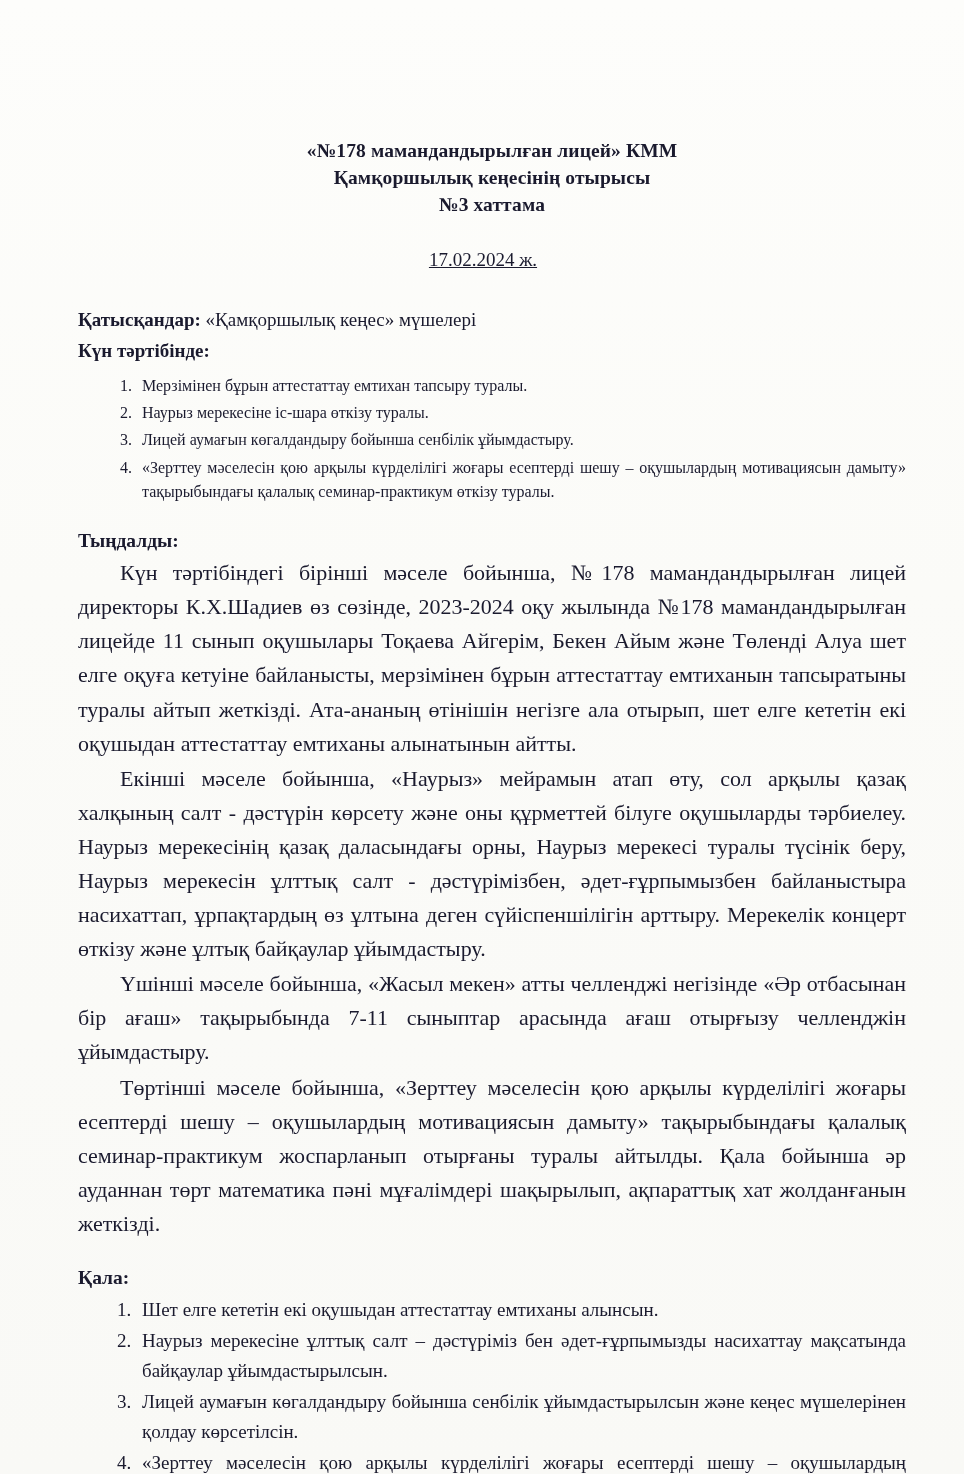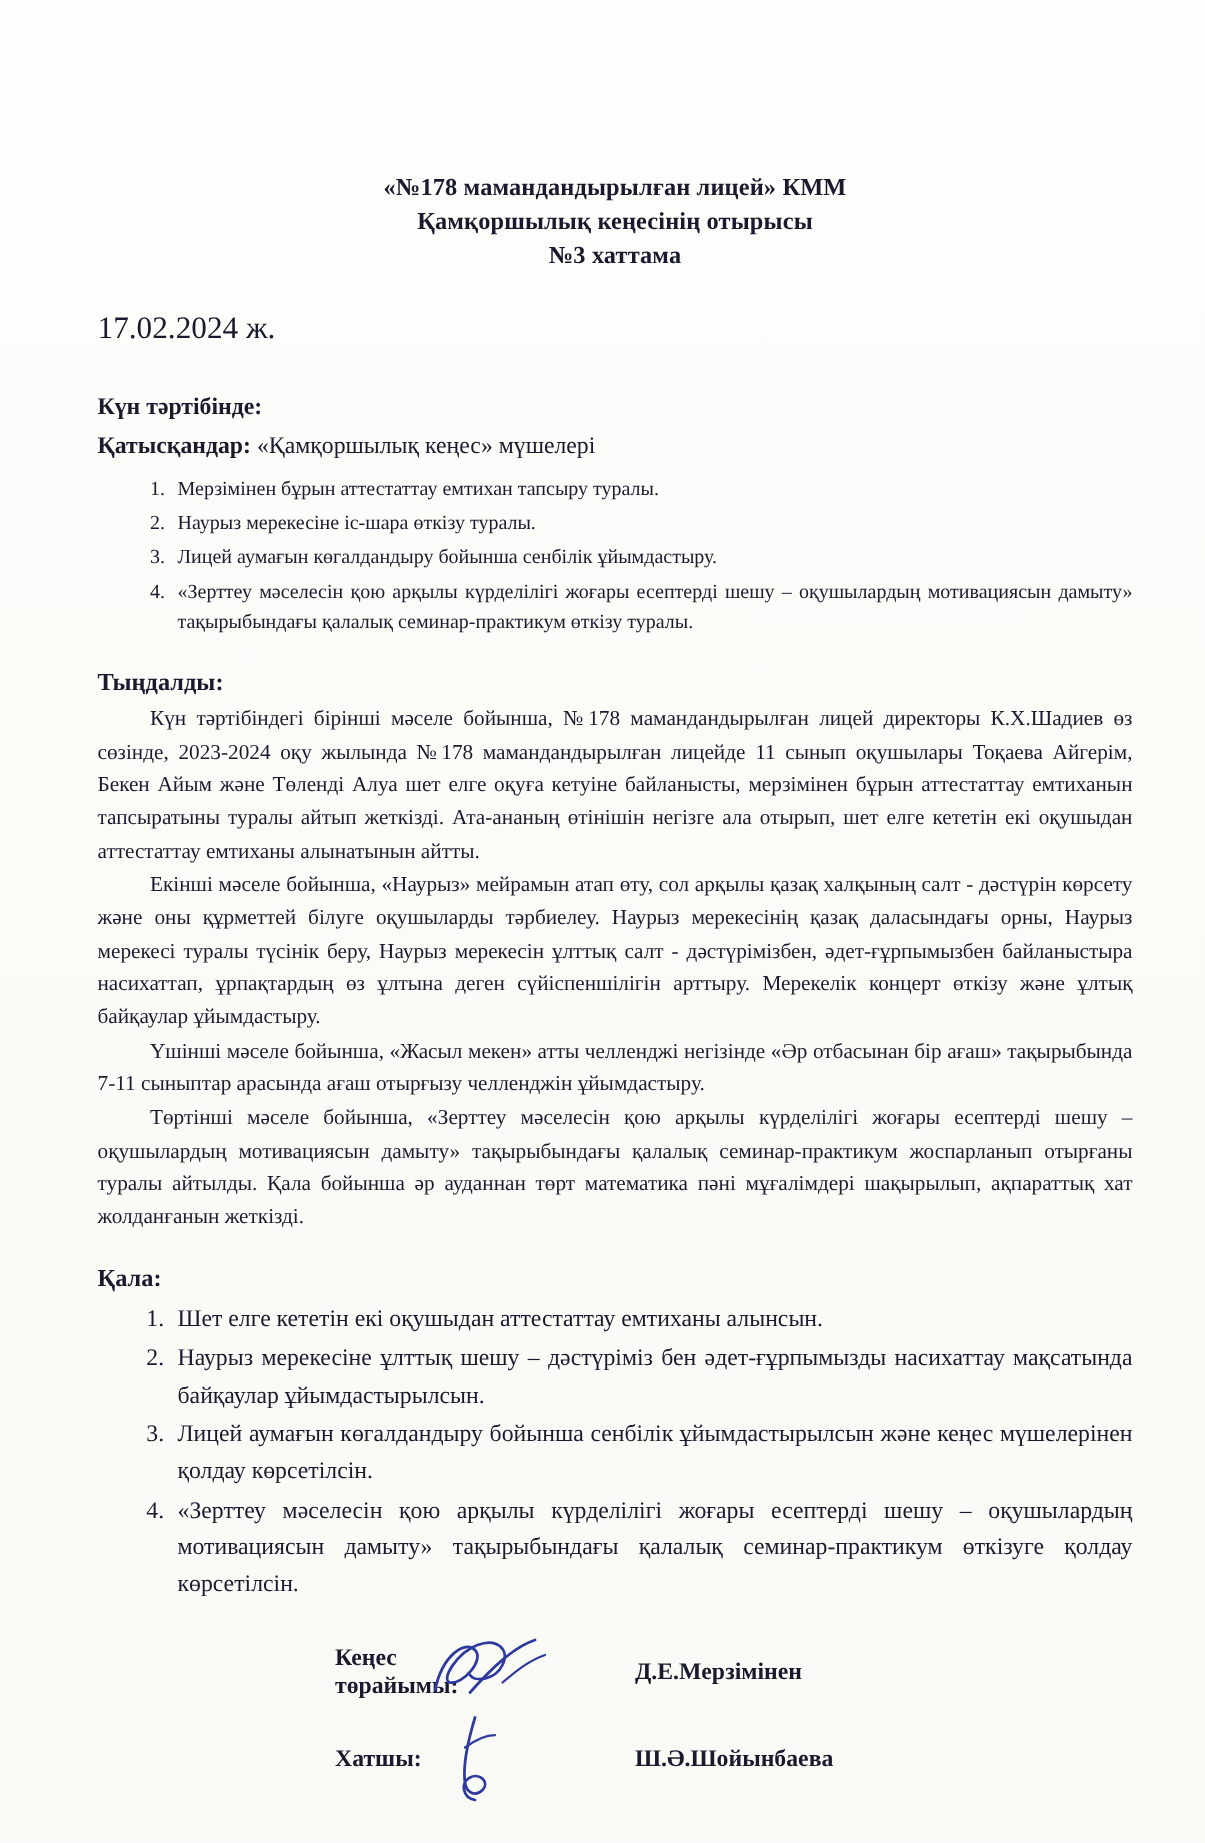--- a/index.html
+++ b/index.html
@@ -38,24 +38,25 @@
     text-align: center;
     padding-top: 138px;
     line-height: 1.38;
   }
   .title-block div {
     font-weight: bold;
     font-size: 19.5px;
     letter-spacing: 0.1px;
   }
   .date-line {
-    text-align: left;
+    text-align: center;
     margin-top: 30px;
     padding-right: 18px;
-    font-size: 25px;
+    font-size: 19px;
+    text-decoration: underline;
   }
   .meta {
     margin-top: 34px;
     font-size: 19px;
     line-height: 1.55;
   }
   .meta .lbl {
     font-weight: bold;
   }
   .meta-row {
@@ -72,21 +73,21 @@
     text-align: justify;
     padding-left: 6px;
   }
   .section-head {
     font-weight: bold;
     font-size: 19.5px;
     margin-top: 26px;
     margin-bottom: 4px;
   }
   p.body-par {
-    font-size: 17px;
+    font-size: 22px;
     line-height: 1.55;
     text-align: justify;
     text-indent: 42px;
     margin: 0 0 1px 0;
     hyphens: auto;
   }
   ol.decisions {
     margin: 6px 0 0 0;
     padding-left: 58px;
     font-size: 19px;
@@ -143,25 +144,25 @@
     <div class="title-block">
       <div>«№178 мамандандырылған лицей» КММ</div>
       <div>Қамқоршылық кеңесінің отырысы</div>
       <div>№3 хаттама</div>
     </div>
 
     <div class="date-line">17.02.2024 ж.</div>
 
     <div class="meta">
       <div class="meta-row">
-        <span class="lbl">Күн тәртібінде:</span>
-      </div>
-      <div class="meta-row">
         <span class="lbl">Қатысқандар:</span>
         <span>«Қамқоршылық кеңес» мүшелері</span>
+      </div>
+      <div class="meta-row">
+        <span class="lbl">Күн тәртібінде:</span>
       </div>
     </div>
 
     <ol class="agenda">
       <li>Мерзімінен бұрын аттестаттау емтихан тапсыру туралы.</li>
       <li>Наурыз мерекесіне іс-шара өткізу туралы.</li>
       <li>Лицей  аумағын көгалдандыру бойынша  сенбілік ұйымдастыру.</li>
       <li>«Зерттеу мәселесін қою арқылы күрделілігі жоғары есептерді шешу – оқушылардың мотивациясын дамыту» тақырыбындағы қалалық семинар-практикум өткізу туралы.</li>
     </ol>
 
@@ -169,21 +170,21 @@
 
     <p class="body-par">Күн тәртібіндегі бірінші мәселе бойынша, №178 мамандандырылған лицей директоры К.Х.Шадиев өз сөзінде, 2023-2024  оқу жылында №178 мамандандырылған лицейде   11 сынып оқушылары Тоқаева Айгерім, Бекен Айым және Төленді Алуа шет елге оқуға кетуіне байланысты,  мерзімінен бұрын аттестаттау емтиханын тапсыратыны туралы айтып жеткізді. Ата-ананың өтінішін негізге ала отырып, шет елге кететін екі оқушыдан аттестаттау емтиханы алынатынын айтты.</p>
     <p class="body-par">Екінші мәселе бойынша, «Наурыз» мейрамын атап  өту, сол арқылы қазақ халқының салт - дәстүрін көрсету және оны құрметтей білуге оқушыларды тәрбиелеу.  Наурыз мерекесінің қазақ даласындағы орны, Наурыз мерекесі туралы түсінік беру, Наурыз мерекесін ұлттық салт - дәстүрімізбен, әдет-ғұрпымызбен байланыстыра насихаттап, ұрпақтардың өз ұлтына деген сүйіспеншілігін арттыру. Мерекелік концерт өткізу және ұлтық байқаулар ұйымдастыру.</p>
     <p class="body-par">Үшінші мәселе бойынша, «Жасыл мекен» атты челленджі негізінде «Әр отбасынан бір ағаш» тақырыбында 7-11 сыныптар арасында ағаш отырғызу челленджін ұйымдастыру.</p>
     <p class="body-par">Төртінші мәселе бойынша, «Зерттеу мәселесін қою арқылы күрделілігі жоғары есептерді шешу – оқушылардың мотивациясын дамыту» тақырыбындағы қалалық семинар-практикум жоспарланып отырғаны туралы айтылды. Қала бойынша әр ауданнан төрт математика пәні мұғалімдері шақырылып, ақпараттық хат жолданғанын жеткізді.</p>
 
     <div class="section-head">Қала:</div>
 
     <ol class="decisions">
       <li>Шет елге кететін екі оқушыдан аттестаттау емтиханы алынсын.</li>
-      <li>Наурыз мерекесіне ұлттық шешу – дәстүріміз бен әдет-ғұрпымызды насихаттау мақсатында  байқаулар ұйымдастырылсын.</li>
+      <li>Наурыз мерекесіне ұлттық салт – дәстүріміз бен әдет-ғұрпымызды насихаттау мақсатында  байқаулар ұйымдастырылсын.</li>
       <li>Лицей  аумағын көгалдандыру бойынша  сенбілік ұйымдастырылсын және кеңес мүшелерінен қолдау көрсетілсін.</li>
       <li>«Зерттеу мәселесін қою арқылы күрделілігі жоғары есептерді шешу – оқушылардың мотивациясын дамыту» тақырыбындағы қалалық семинар-практикум өткізуге қолдау көрсетілсін.</li>
     </ol>
 
     <div class="signatures">
 
       <div class="sig-row">
         <div class="sig-role">Кеңес төрайымы:</div>
         <div class="sig-mark">
           <svg class="scribble" width="120" height="70" viewBox="0 0 120 70" fill="none">

